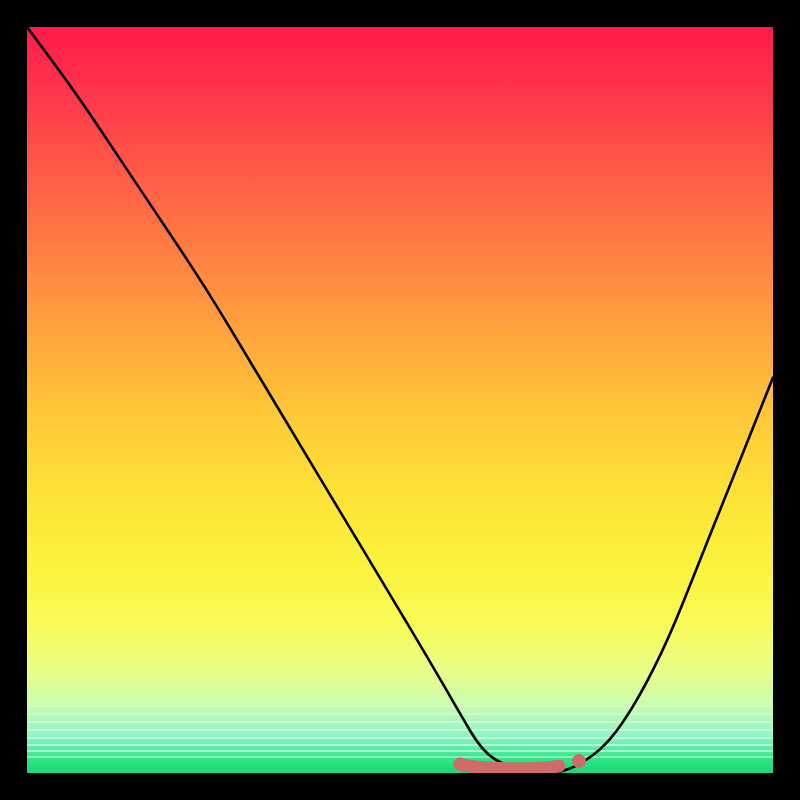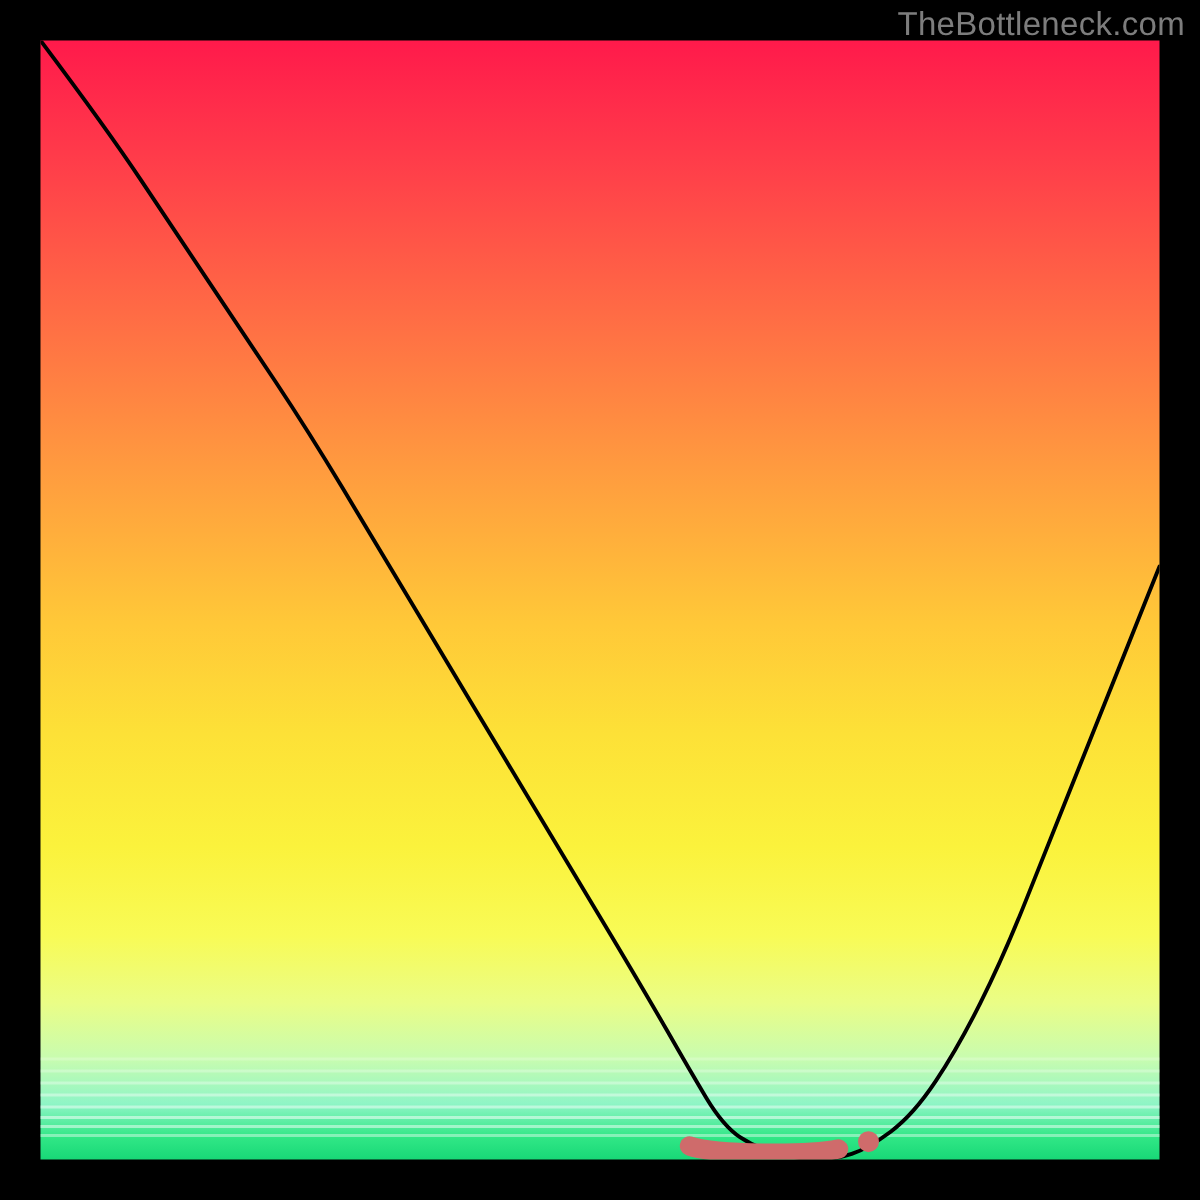--- a/index.html
+++ b/index.html
@@ -82,14 +82,13 @@
     <div class="glow" style="bottom:21px;height:2px;opacity:0.48"></div>
     <div class="glow" style="bottom:15px;height:2px;opacity:0.40"></div>
 
     <svg class="curve" viewBox="0 0 746 746" preserveAspectRatio="none">
       <path d="M 0.0 0.0 Q 44.8 59.7 67.1 93.3 Q 89.5 126.8 111.9 160.4 Q 134.3 194.0 156.7 227.5 Q 179.0 261.1 201.4 298.4 Q 223.8 335.7 246.2 373.0 Q 268.6 410.3 290.9 447.6 Q 313.3 484.9 335.7 522.2 Q 358.1 559.5 380.5 596.8 Q 402.8 634.1 417.8 660.2 Q 432.7 686.3 443.9 705.0 Q 455.1 723.6 466.3 731.1 Q 477.4 738.5 492.4 742.3 Q 507.3 746.0 518.5 746.0 Q 529.7 746.0 540.8 742.3 Q 552.0 738.5 567.0 727.3 Q 581.9 716.2 596.8 693.8 Q 611.7 671.4 626.6 641.6 Q 641.6 611.7 656.5 574.4 Q 671.4 537.1 686.3 499.8 Q 701.2 462.5 716.2 425.2 Q 731.1 387.9 738.5 369.3 L 746.0 350.6" id="curvePath" fill="none" stroke="#000" stroke-width="2.6" stroke-linecap="round" stroke-linejoin="round"></path>
       <path d="M 432.7 737.0 C 450.7 743.0 512.0 743.0 532.0 739.0" id="flatPath" fill="none" stroke="#cf6b6b" stroke-width="13" stroke-linecap="round"></path>
       <circle id="endDot" r="7" fill="#cf6b6b" cx="552.0" cy="734.1"></circle>
     </svg>
 
   </div>
-  <div class="watermark">TheBottleneck.com</div>
 </div>
 
 </body></html>

